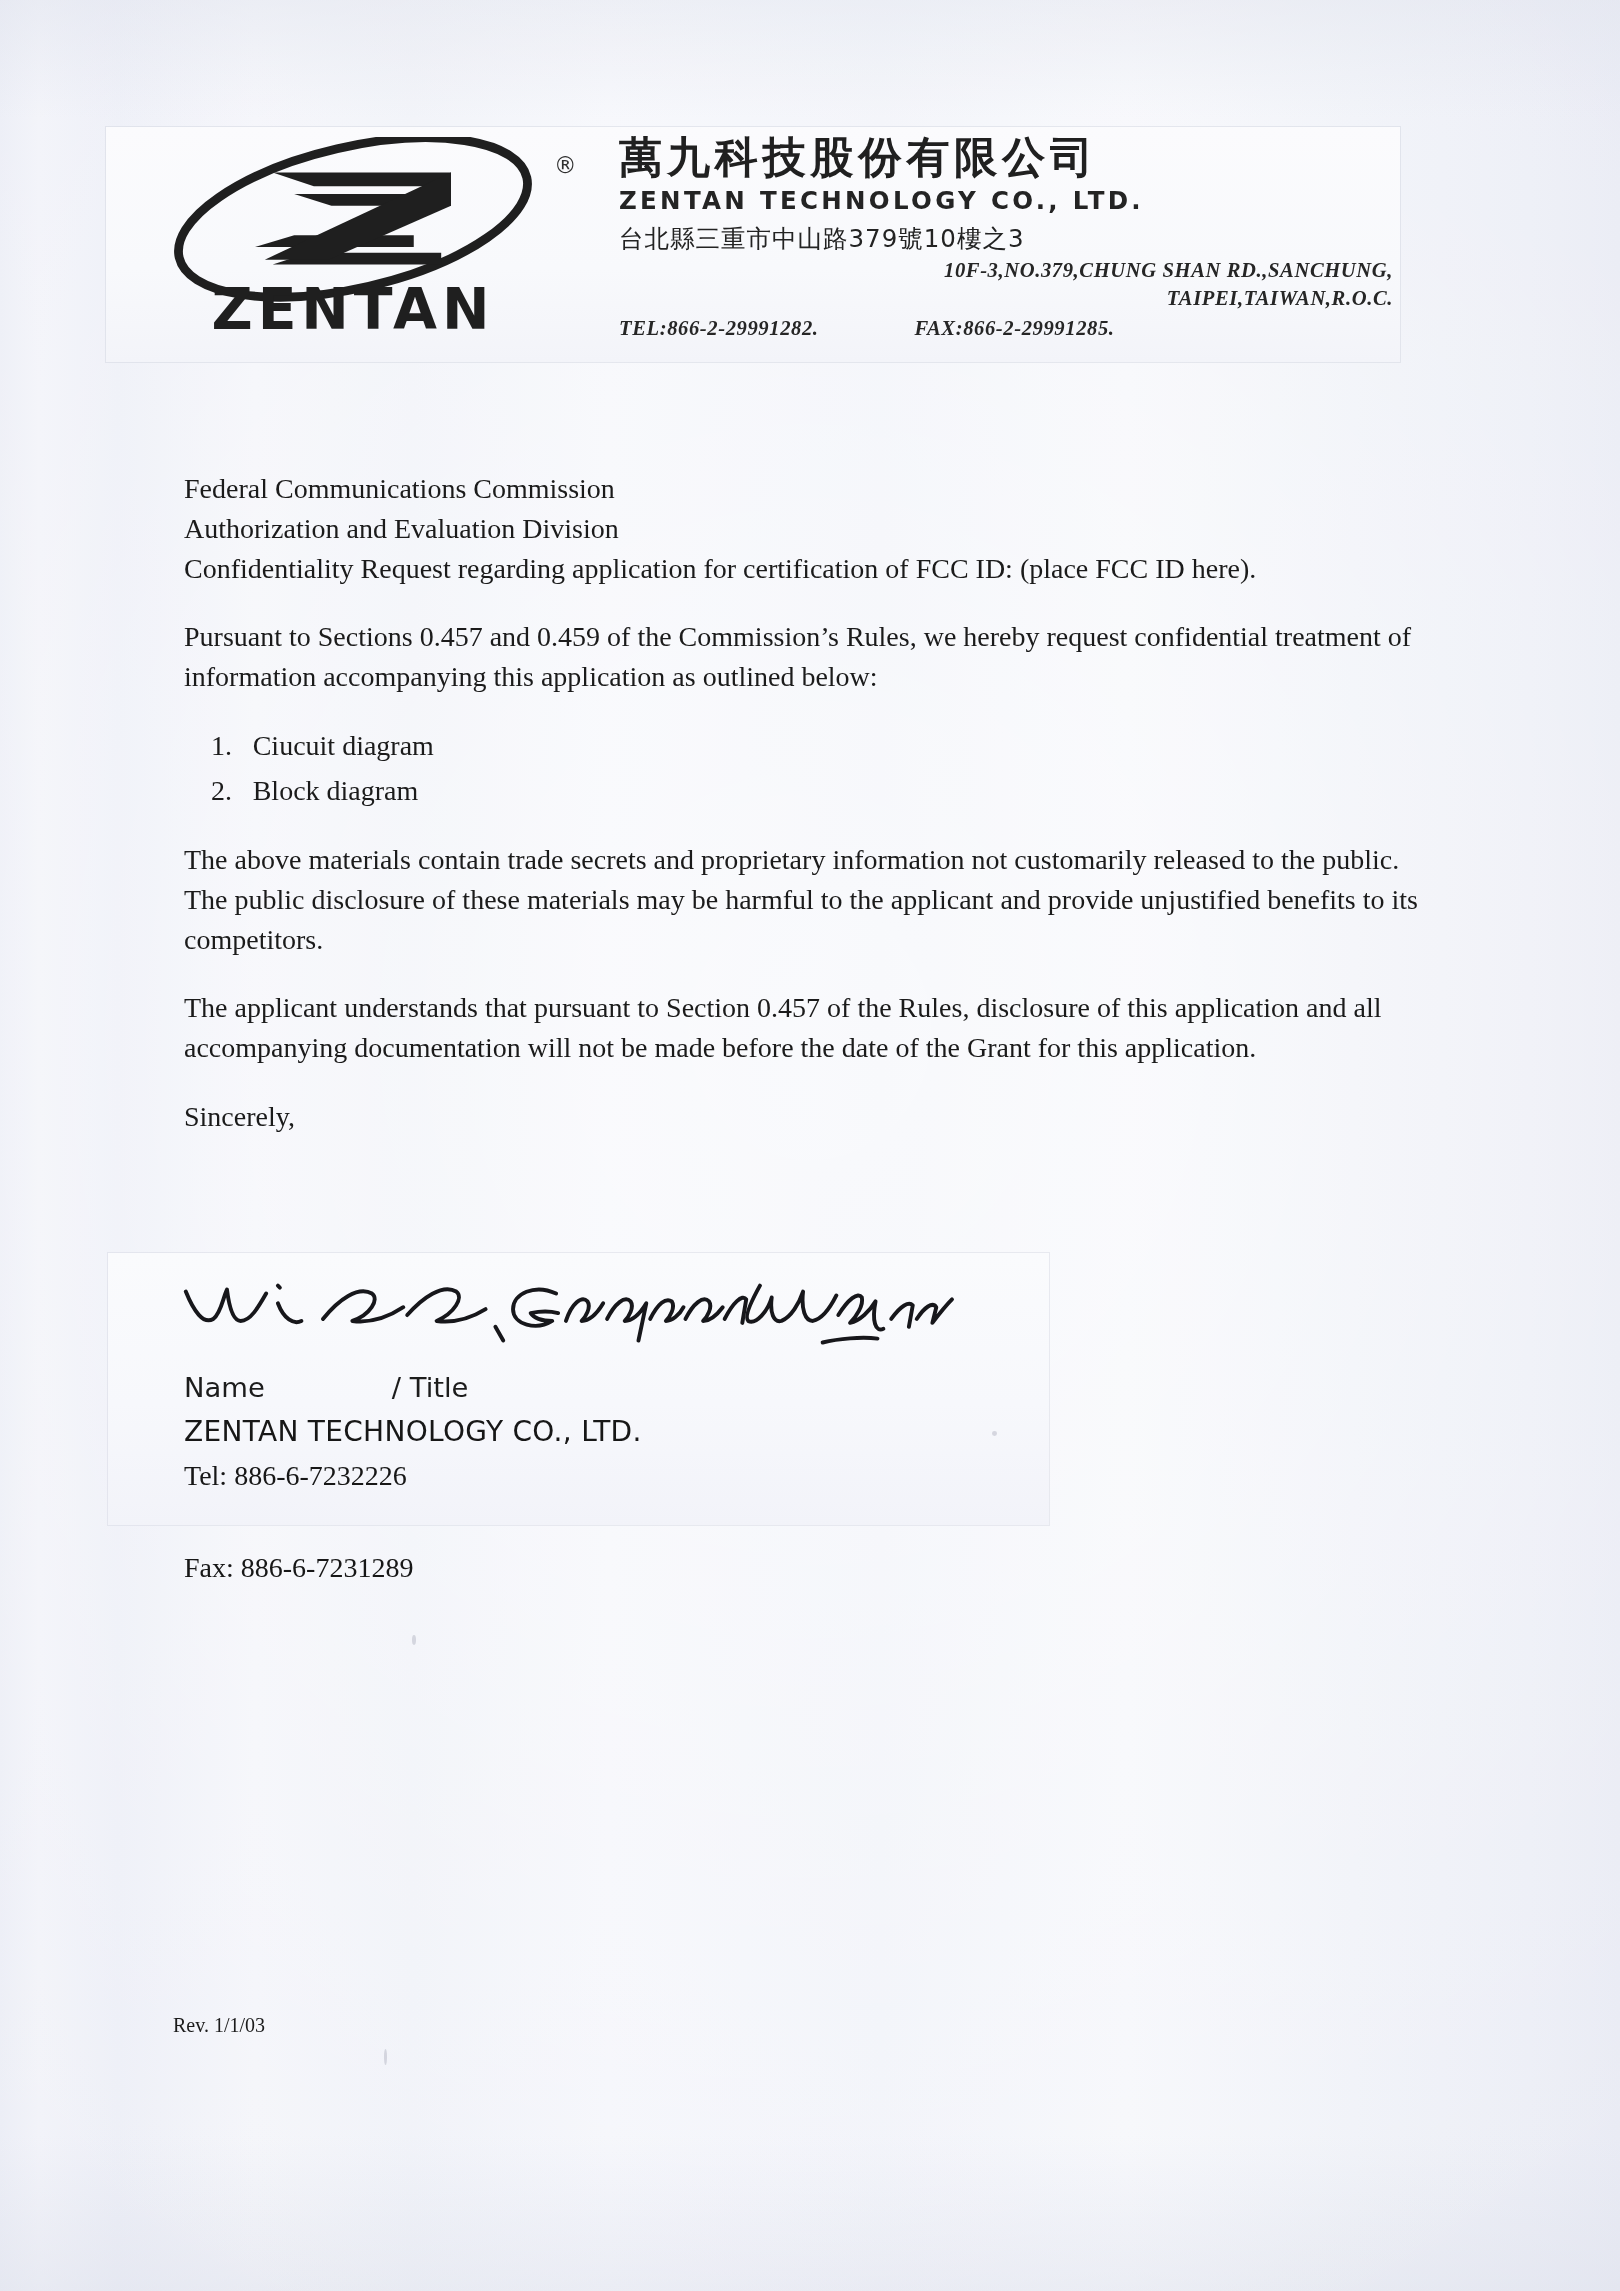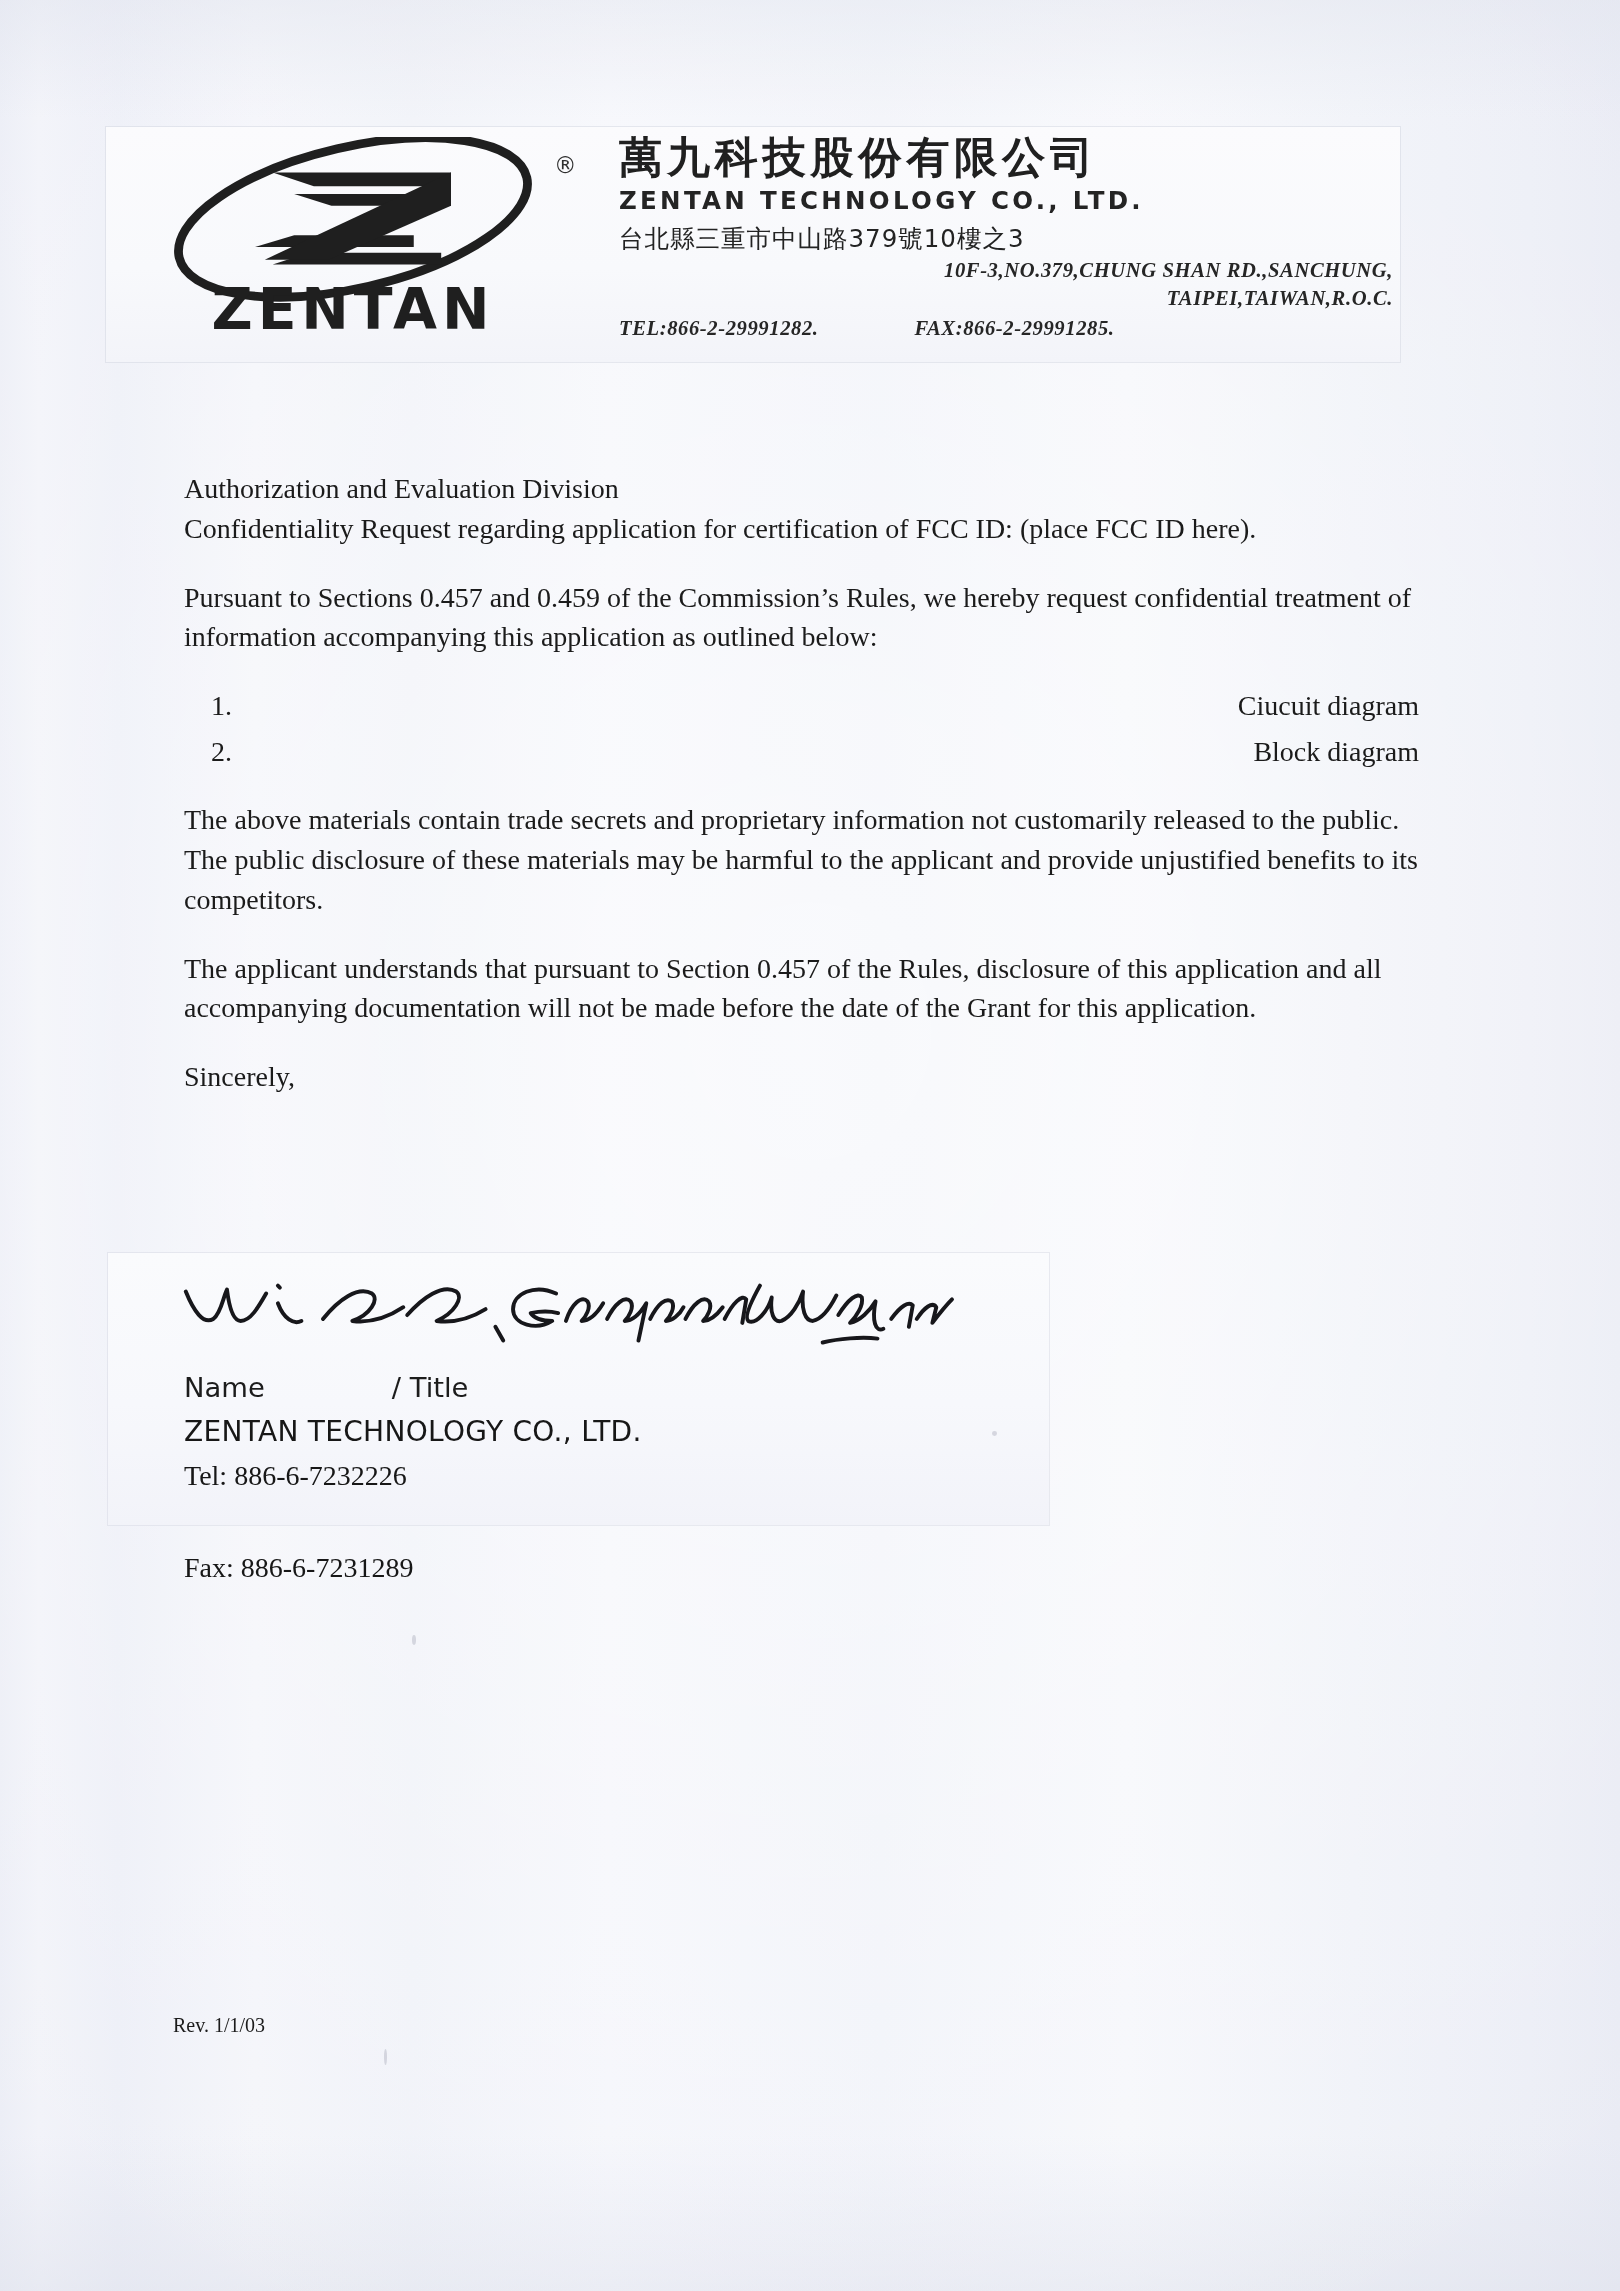--- a/index.html
+++ b/index.html
@@ -132,21 +132,20 @@
     color: #1b1b1b;
   }
   .para { margin: 0 0 29px 0; }
   .para.tight { margin-bottom: 0; }
   .addressee-line { margin: 0; }
 
   ol.items {
     margin: 4px 0 29px 0;
     padding-left: 55px;
     list-style: decimal;
-    text-align: right;
   }
   ol.items li {
     margin: 0 0 5.9px 0;
     padding-left: 13.7px;
   }
 
   
   .sig-strip {
     position: absolute;
     left: 108px;
@@ -246,20 +245,21 @@
     <div class="en-name">ZENTAN TECHNOLOGY CO., LTD.</div>
     <div class="cn-addr">台北縣三重市中山路379號10樓之3</div>
     <div class="en-addr">10F-3,NO.379,CHUNG SHAN RD.,SANCHUNG,</div>
     <div class="en-addr">TAIPEI,TAIWAN,R.O.C.</div>
     <div class="tel-line">
       <span>TEL:866-2-29991282.</span><span class="fax">FAX:866-2-29991285.</span>
     </div>
   </div>
 
   <div class="body-text">
+    <p class="para tight addressee-line">Federal Communications Commission</p>
     <p class="para addressee-line">Authorization and Evaluation Division</p>
 
     <p class="para">Confidentiality Request regarding application for certification of FCC ID: (place FCC ID here).</p>
 
     <p class="para">Pursuant to Sections 0.457 and 0.459 of the Commission’s Rules, we hereby request confidential treatment of information accompanying this application as outlined below:</p>
 
     <ol class="items">
       <li>Ciucuit diagram</li>
       <li>Block diagram</li>
     </ol>

